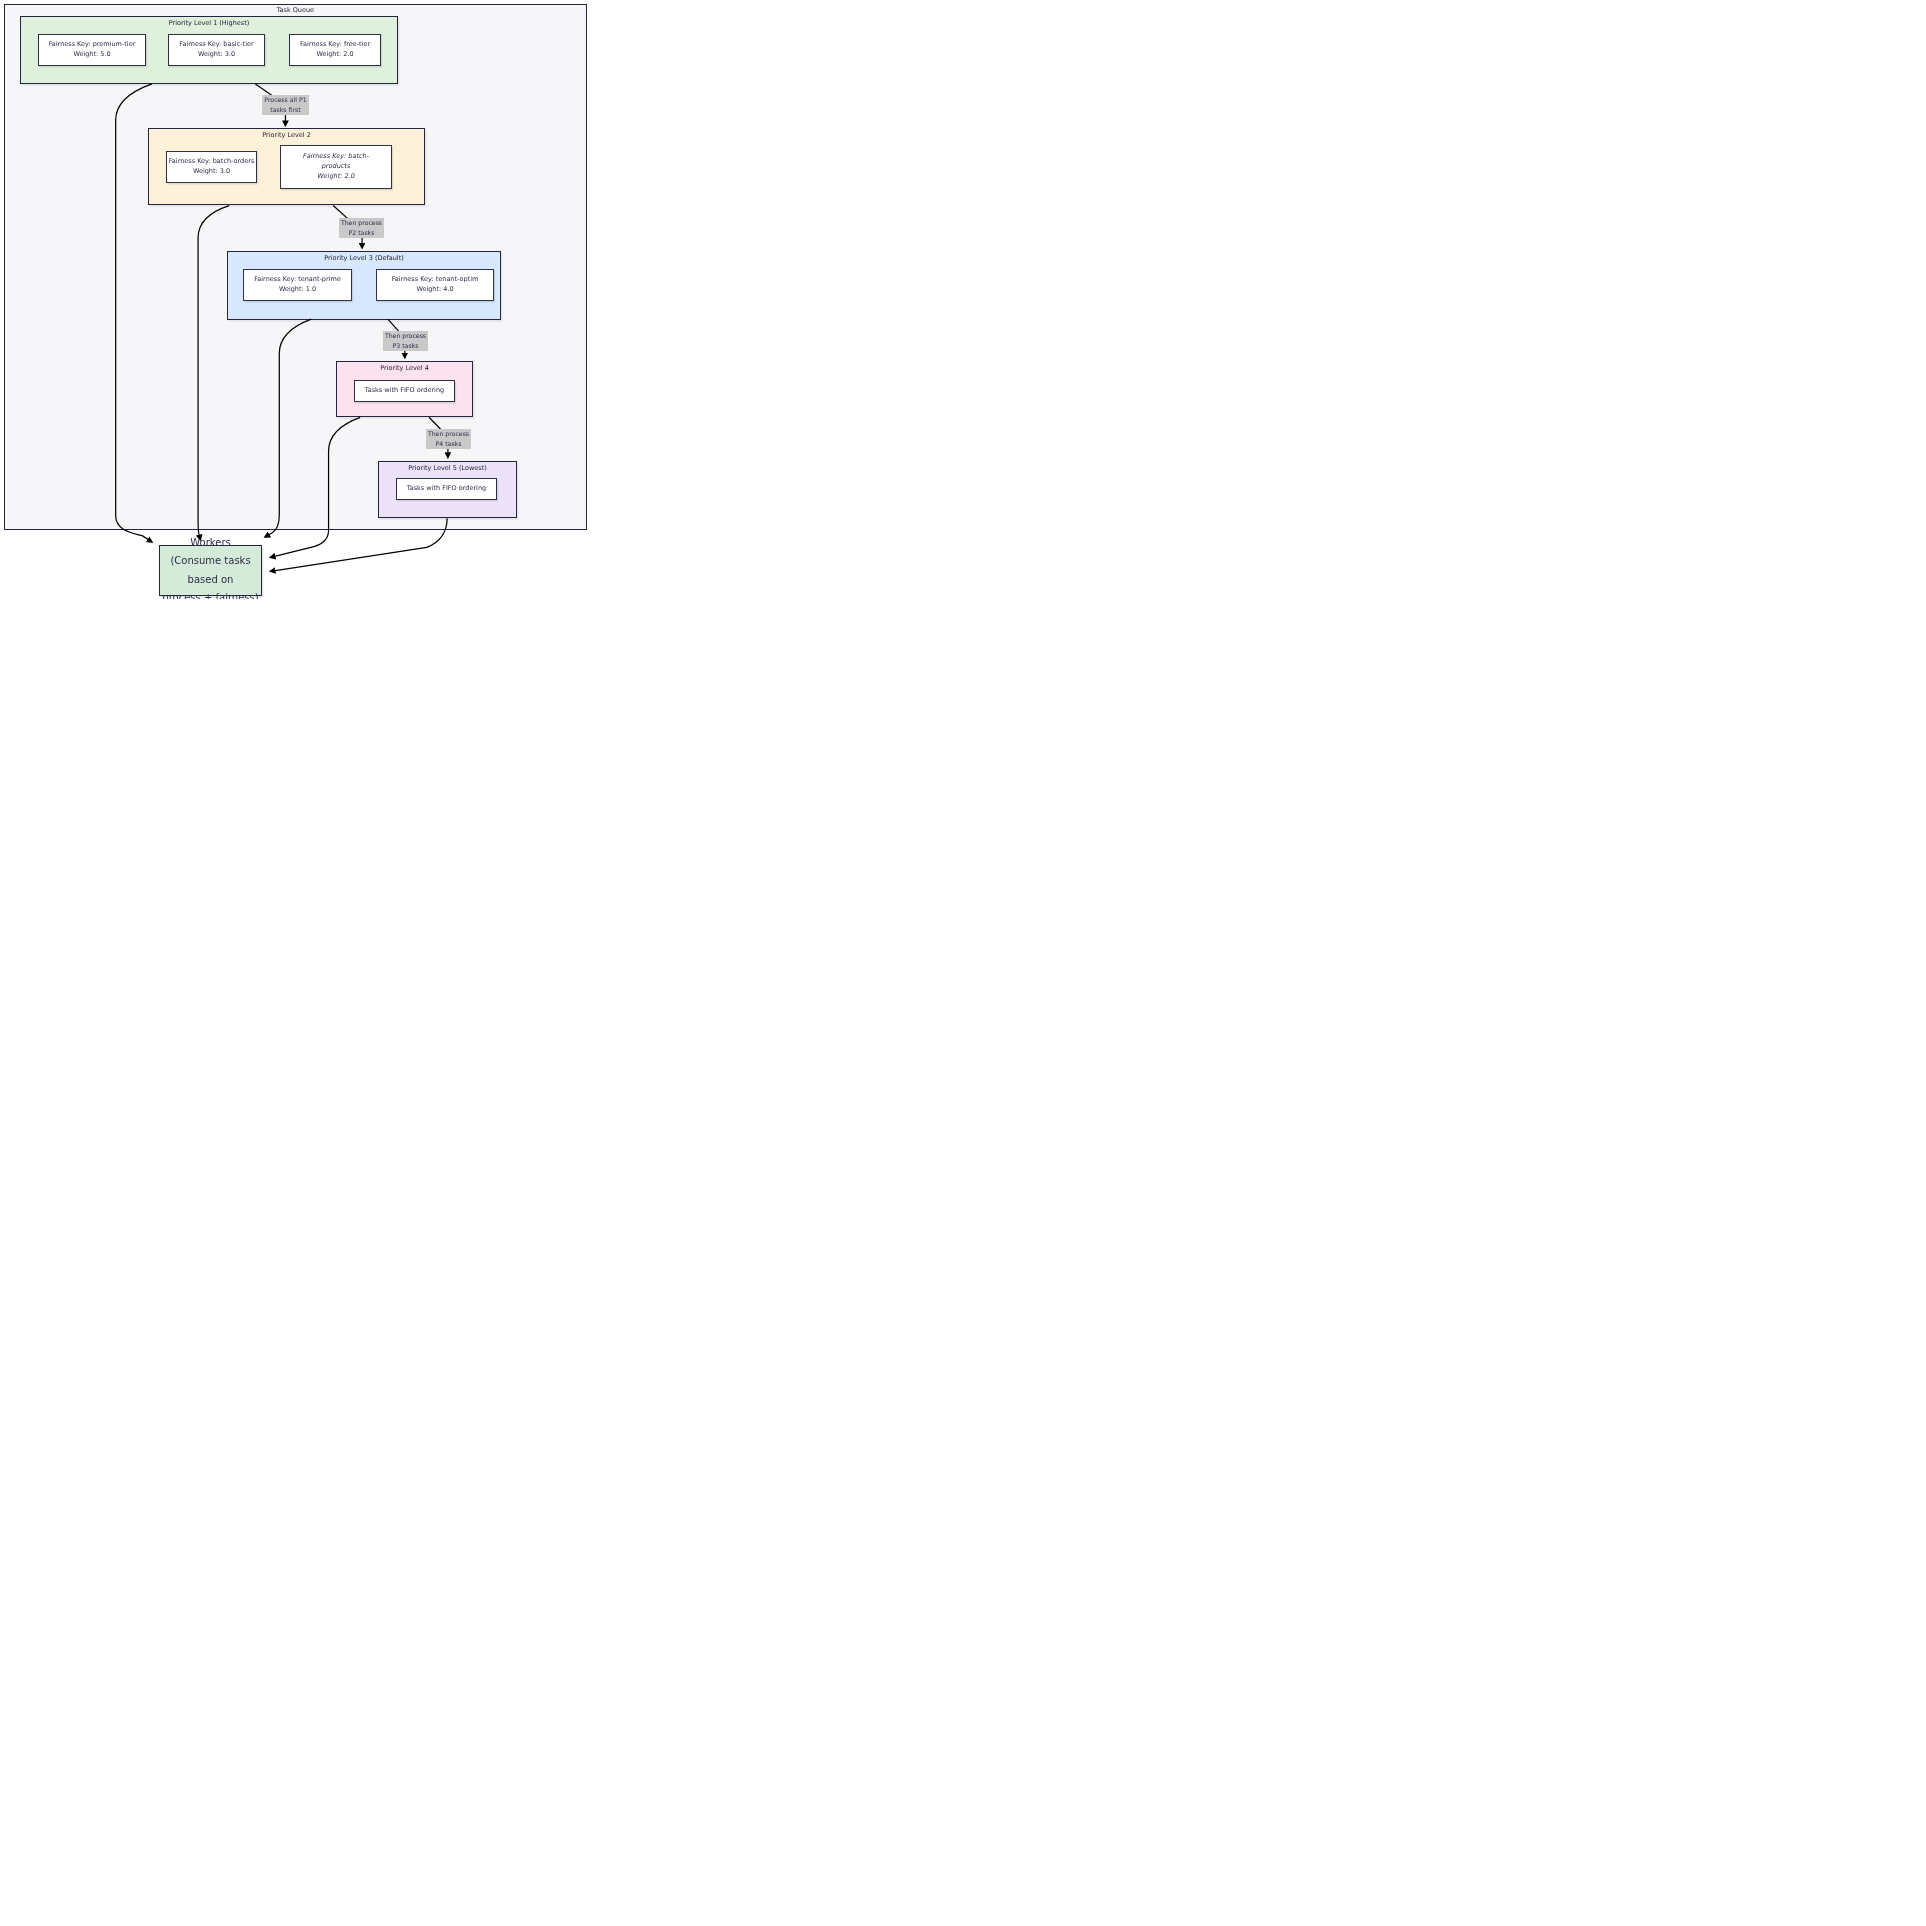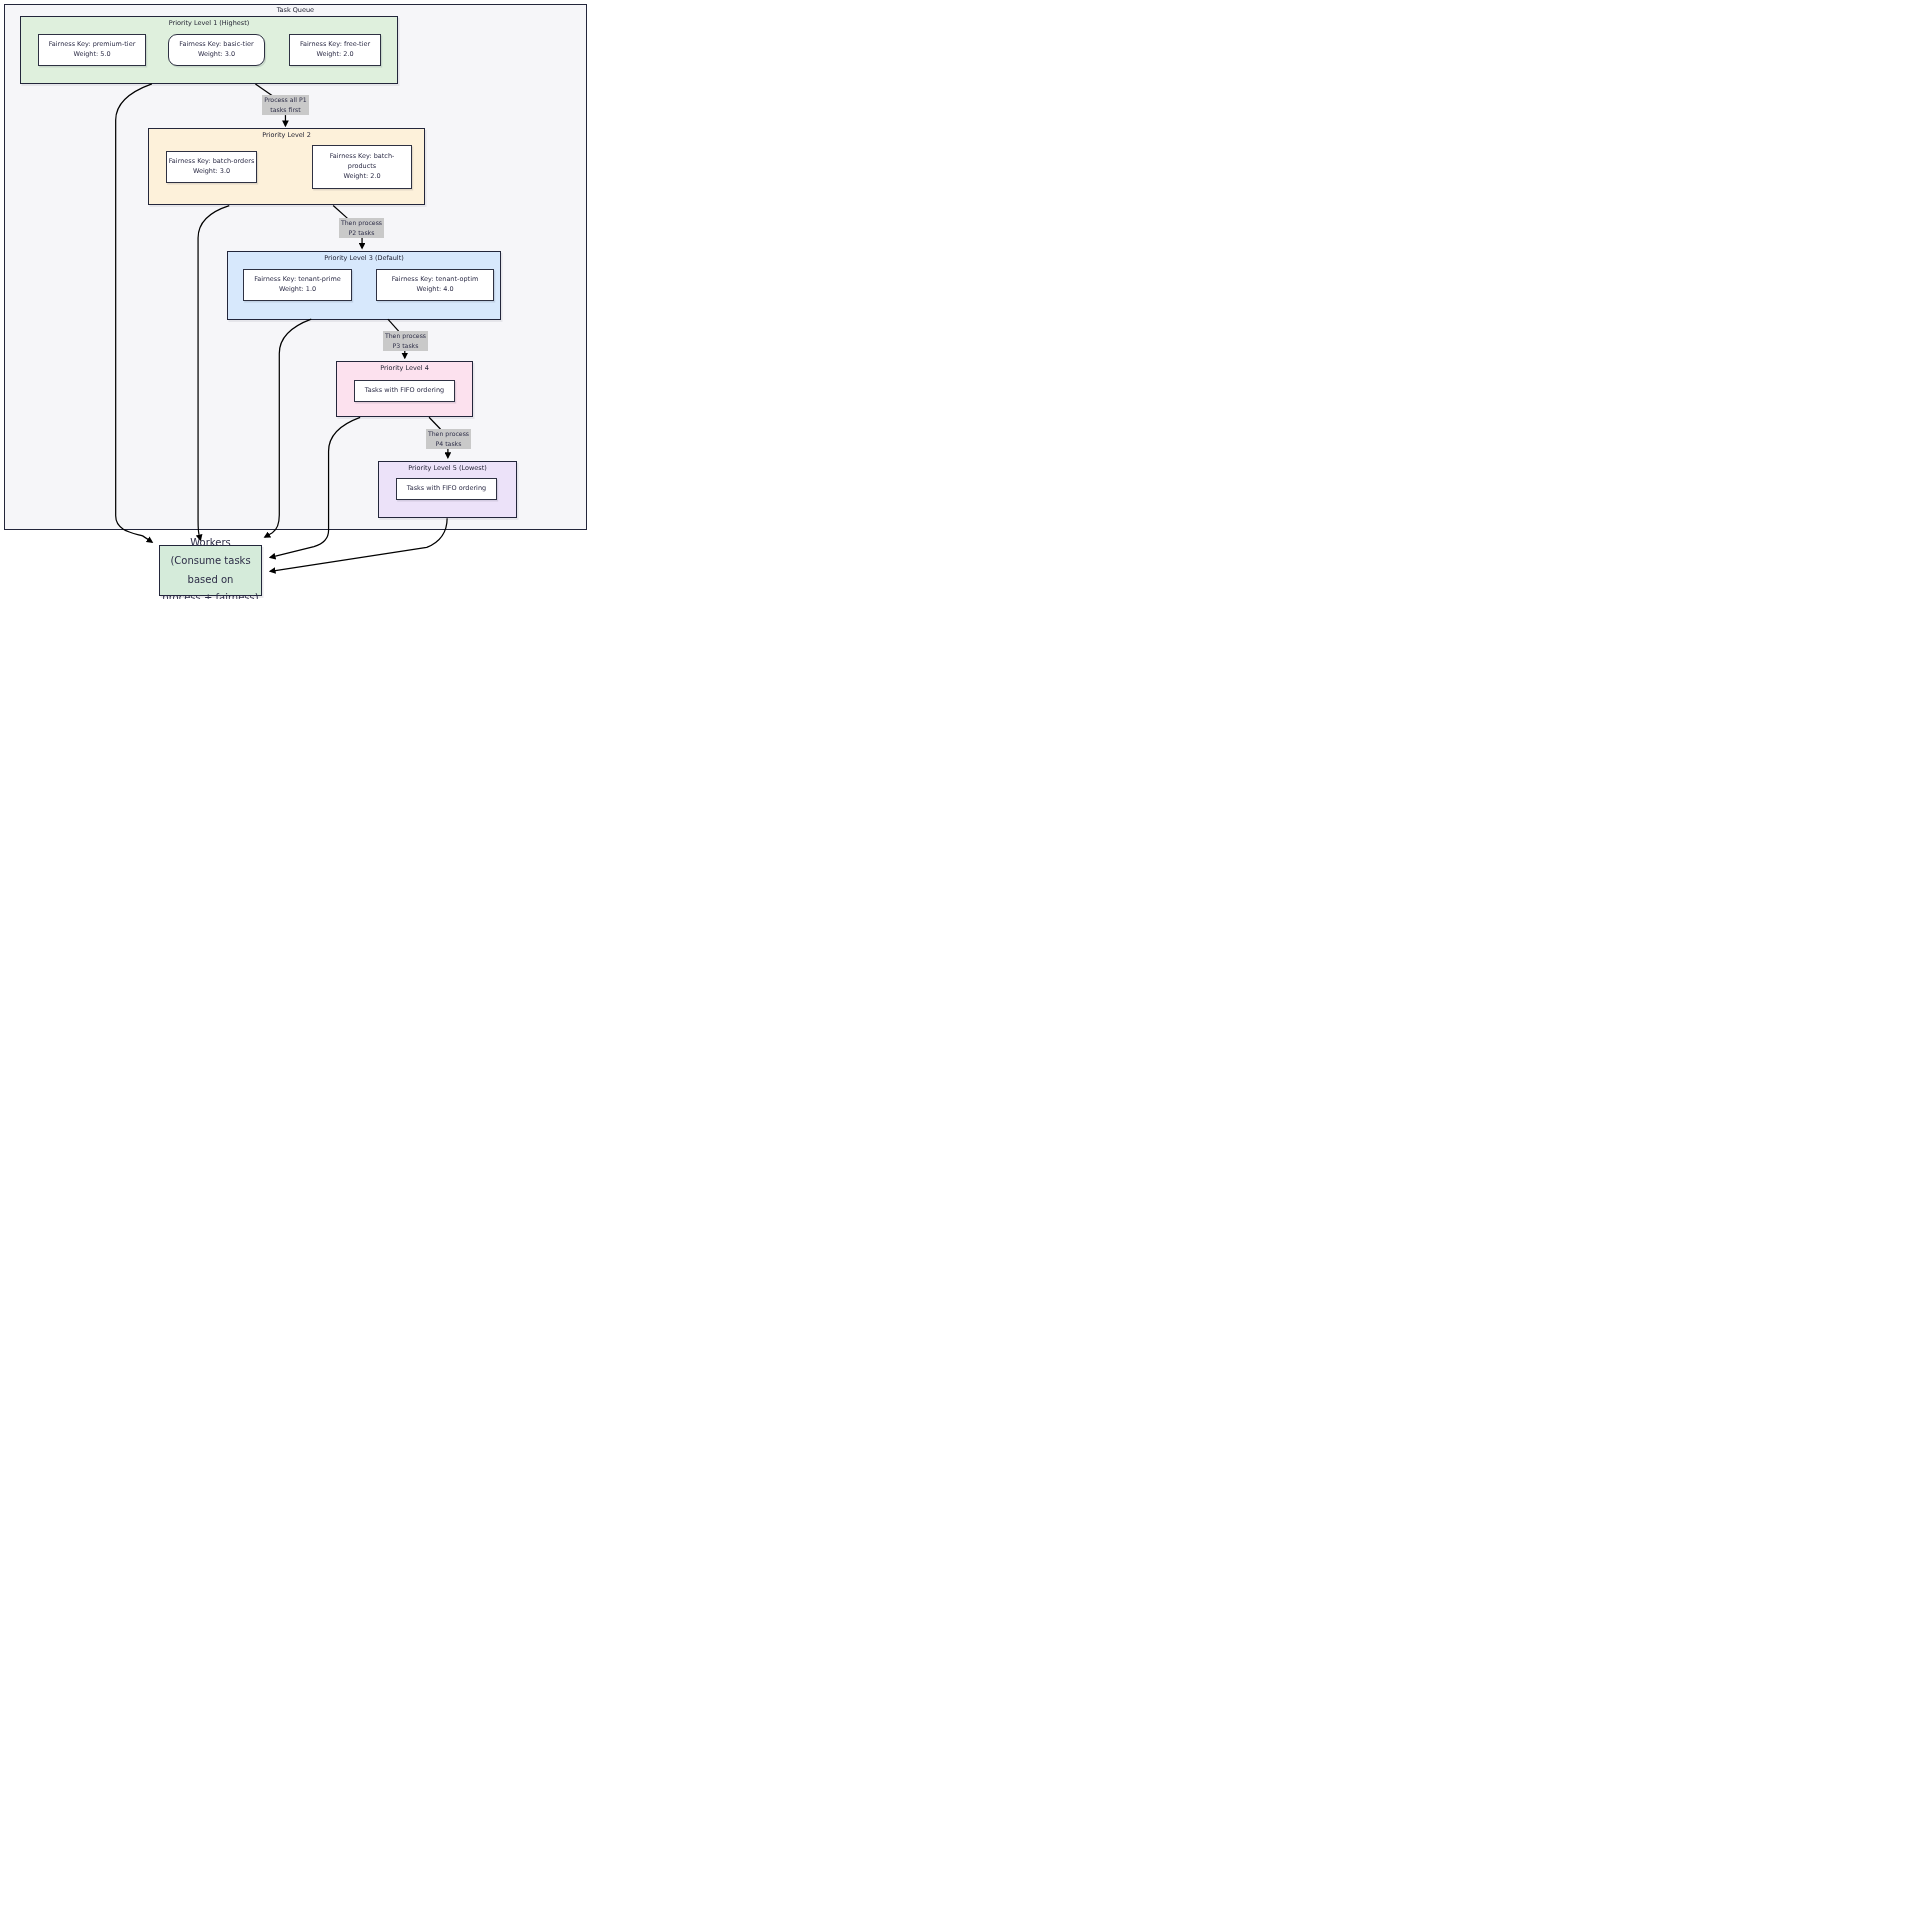--- a/index.html
+++ b/index.html
@@ -32,37 +32,37 @@
   <div class="container"></div>
   <div class="container-title">Task Queue</div>
 
   <div class="cluster" style="left: 20px; top: 16px; width: 378px; height: 68px; background: rgb(223, 240, 221);">
     <div class="cluster-title">Priority Level 1 (Highest)</div>
   </div>
   <div class="node" style="left:38px;top:34px;width:108px;height:32px;">
     <span>Fairness Key: premium-tier</span>
     <span>Weight: 5.0</span>
   </div>
-  <div class="node" style="left:168px;top:34px;width:97px;height:32px;border-radius:9px;">
+  <div class="node" style="left:168px;top:34px;width:97px;height:32px;">
     <span>Fairness Key: basic-tier</span>
     <span>Weight: 3.0</span>
   </div>
   <div class="node" style="left:289px;top:34px;width:92px;height:32px;">
     <span>Fairness Key: free-tier</span>
     <span>Weight: 2.0</span>
   </div>
 
   <div class="cluster" style="left: 148px; top: 128px; width: 277px; height: 77px; background: rgb(253, 241, 218);">
     <div class="cluster-title">Priority Level 2</div>
   </div>
   <div class="node" style="left:166px;top:151px;width:91px;height:32px;">
     <span>Fairness Key: batch-orders</span>
     <span>Weight: 3.0</span>
   </div>
-  <div class="node" style="left:312px;top:145px;width:100px;height:44px;">
+  <div class="node" style="left:280px;top:145px;width:112px;height:44px;font-style:italic;">
     <span>Fairness Key: batch-</span>
     <span>products</span>
     <span>Weight: 2.0</span>
   </div>
 
   <div class="cluster" style="left: 227px; top: 251px; width: 274px; height: 69px; background: rgb(215, 232, 252);">
     <div class="cluster-title">Priority Level 3 (Default)</div>
   </div>
   <div class="node" style="left:243px;top:269px;width:109px;height:32px;">
     <span>Fairness Key: tenant-prime</span>

